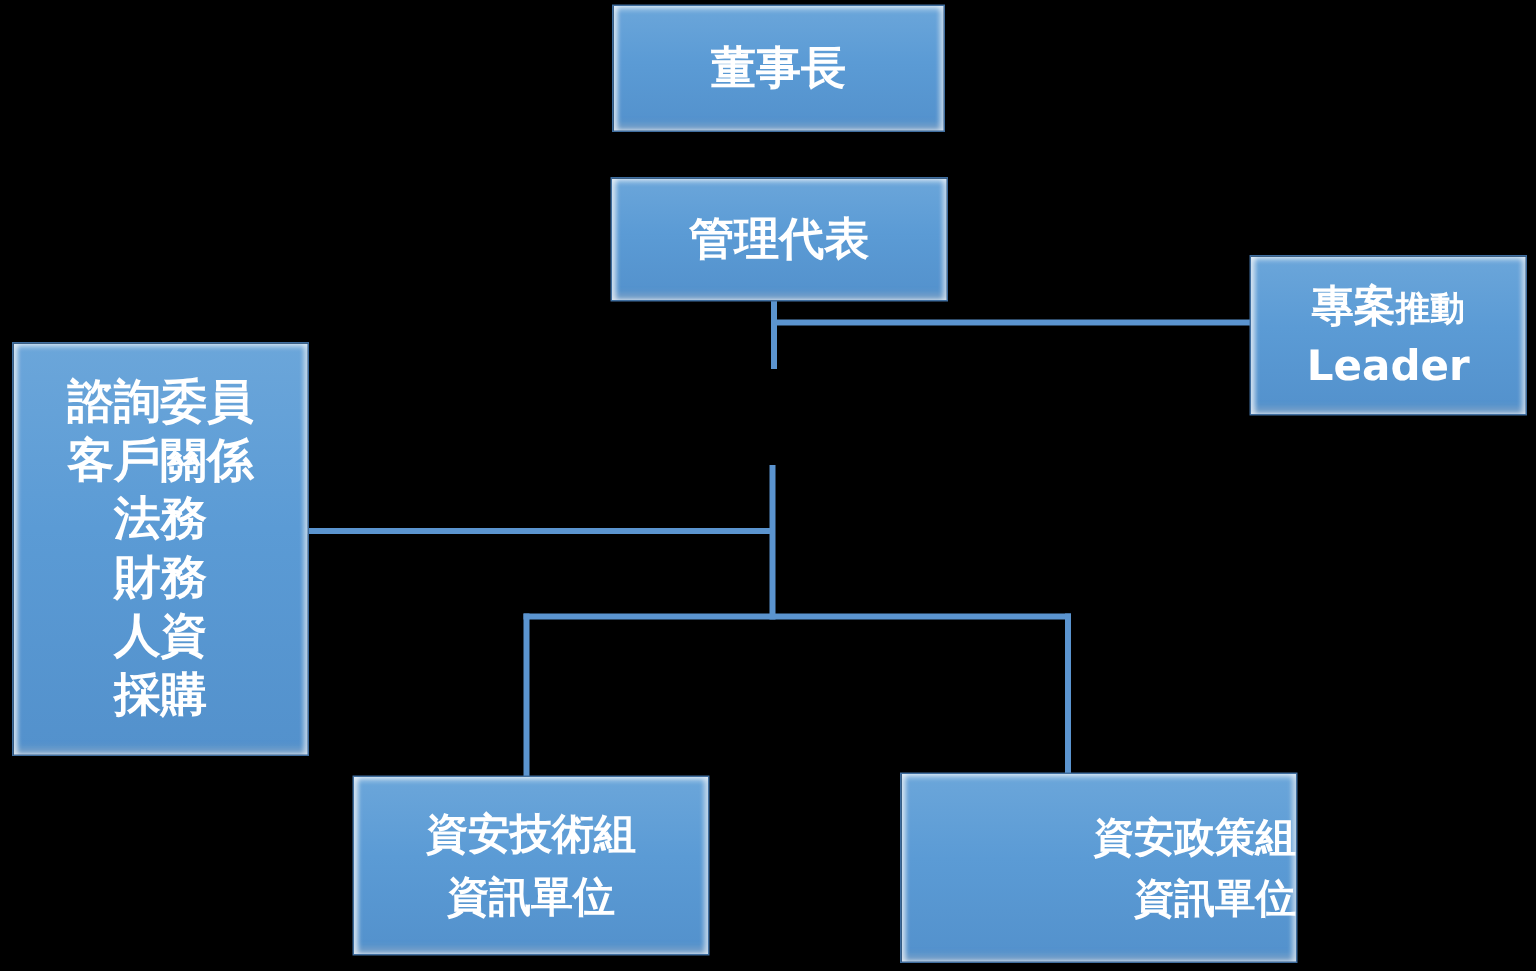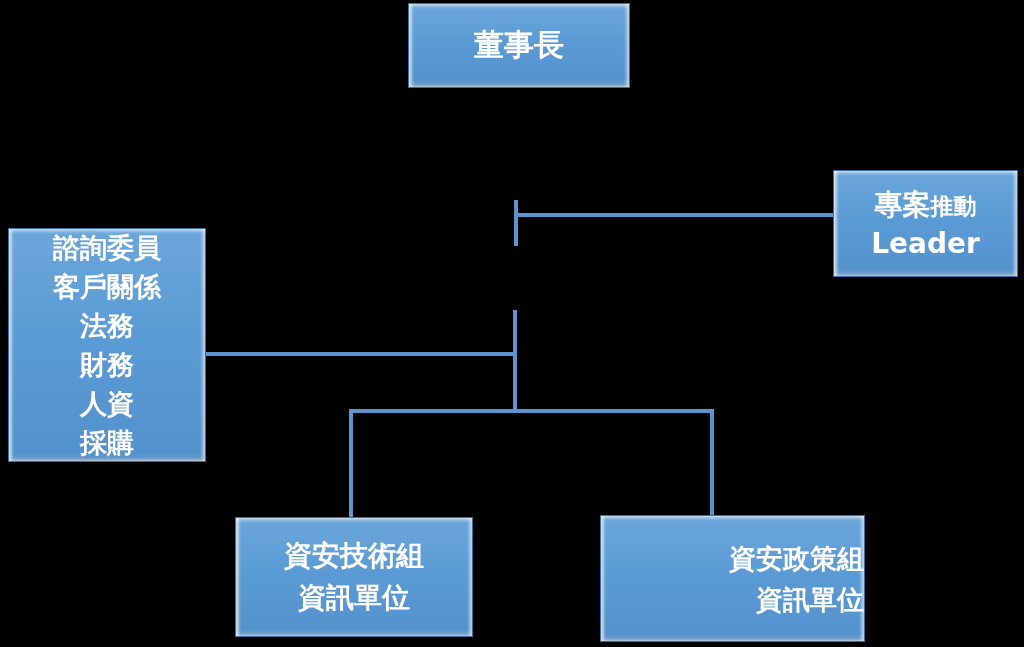--- a/index.html
+++ b/index.html
@@ -35,21 +35,21 @@
     text-align: center;
   }
   .connector {
     position: absolute;
     background: #5b94cf;
   }
   #node-chairman { left: 408px; top: 3px;   width: 222px; height: 85px;  font-size: 30px; }
   #node-mgmt-rep { left: 407px; top: 118px; width: 225px; height: 83px;  font-size: 30px; }
   #node-ciso     { left: 406px; top: 244px; width: 227px; height: 68px;  font-size: 30px; }
   #node-leader   { left: 833px; top: 170px; width: 185px; height: 107px; font-size: 28px; line-height: 37px; }
-  #node-advisory { left: 8px;   top: 228px; width: 198px; height: 234px; font-size: 27px; line-height: 39px; }
+  #node-advisory { left: 8px;   top: 228px; width: 198px; height: 276px; font-size: 31px; line-height: 39px; }
   #node-tech     { left: 235px; top: 517px; width: 238px; height: 120px; font-size: 28px; line-height: 42px; align-items: center; }
   #node-policy   { left: 600px; top: 515px; width: 265px; height: 127px; font-size: 27px; line-height: 41px; align-items: flex-end; }
 
   .txt-sm { font-size: 23px; }
 
   
   #conn-mgmt-ciso   { left: 514px; top: 200px; width: 4px;   height: 46px; }
   #conn-to-leader   { left: 516px; top: 213px; width: 319px; height: 4px;  }
   #conn-ciso-stem   { left: 513px; top: 310px; width: 4px;   height: 103px; }
   #conn-advisory    { left: 204px; top: 352px; width: 311px; height: 4px;  }
@@ -67,20 +67,23 @@
   <div class="connector" id="conn-ciso-stem"></div>
   <div class="connector" id="conn-advisory"></div>
   <div class="connector" id="conn-tbar"></div>
   <div class="connector" id="conn-drop-tech"></div>
   <div class="connector" id="conn-drop-policy"></div>
 
   <div class="node" id="node-chairman">
     <div>董事長</div>
   </div>
 
+  <div class="node" id="node-mgmt-rep">
+    <div>管理代表</div>
+  </div>
 
   <div class="node" id="node-leader">
     <div>
       <span>專案</span><span class="txt-sm">推動</span>
     </div>
     <div>Leader</div>
   </div>
 
 
   <div class="node" id="node-advisory">

